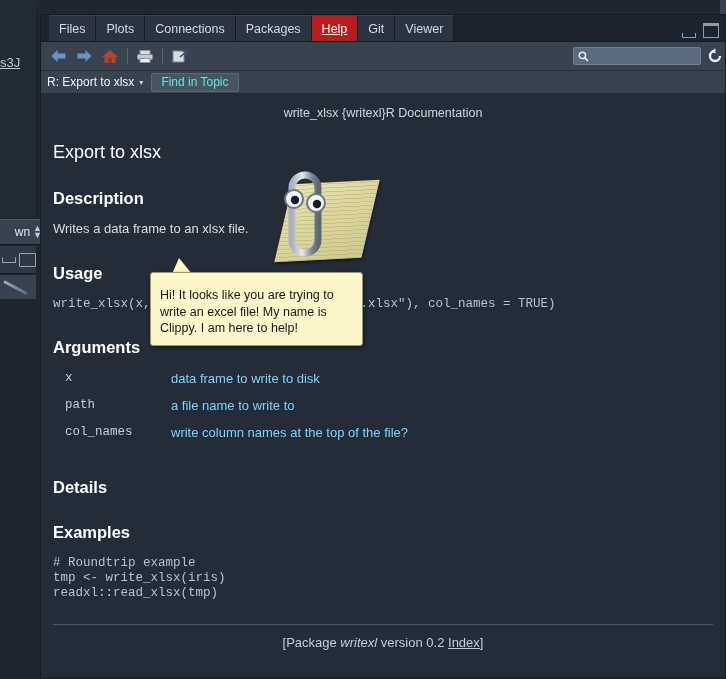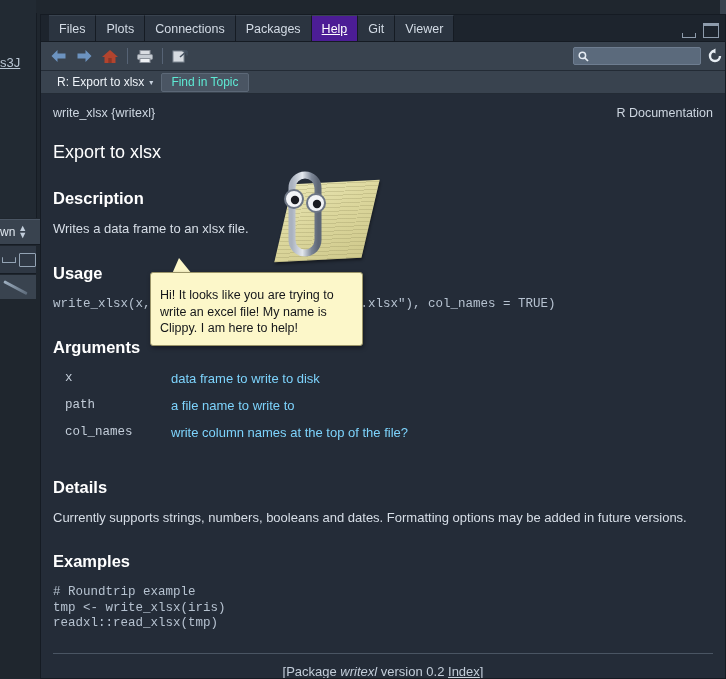--- a/index.html
+++ b/index.html
@@ -41,20 +41,21 @@
   #bg-dropdown-strip {
     position: absolute;
     left: 0; top: 219px; width: 44px; height: 26px;
     background: #39434f;
     border-top: 1px solid #4a5563;
     border-bottom: 1px solid #161c24;
     color: #dfe6ee;
     font-size: 12px;
     display: flex;
     align-items: center;
+    justify-content: flex-end;
     padding-right: 2px;
     box-sizing: border-box;
   }
   #bg-stepper {
     display: inline-block;
     margin-left: 3px;
     line-height: 7px;
     font-size: 9px;
     color: #c2cedb;
   }
@@ -131,21 +132,21 @@
     align-items: center;
     font-size: 12.5px;
     color: #d3dbe5;
     background: #2b3440;
     border-right: 1px solid #151b23;
     border-top: 1px solid #39434f;
     cursor: default;
     white-space: nowrap;
   }
   .tab.active {
-    background: #4c1d95;
+    background: #b91c1c;
     color: #ffffff;
     text-decoration: underline;
   }
   #window-controls {
     position: absolute;
     right: 6px;
     bottom: 3px;
     display: flex;
     align-items: flex-end;
     gap: 7px;
@@ -221,21 +222,21 @@
     overflow: hidden;
   }
 
   
   #topicbar {
     height: 22px;
     background: #39434f;
     border-bottom: 1px solid #232b35;
     display: flex;
     align-items: center;
-    padding-left: 16px;
+    padding-left: 6px;
     flex: none;
     gap: 8px;
   }
   #topic-select {
     font-size: 12px;
     color: #eef3f8;
     display: flex;
     align-items: center;
     gap: 5px;
     cursor: default;
@@ -258,21 +259,21 @@
   
   #doc {
     flex: 1;
     background: #242c38;
     overflow: hidden;
     position: relative;
     padding: 0 12px;
   }
   #doc-head {
     display: flex;
-    justify-content: space-between;
+    justify-content: center;
     align-items: baseline;
     color: #cdd6e0;
     font-size: 12.5px;
     padding-top: 12px;
   }
   h1 {
     color: #ffffff;
     font-size: 18px;
     font-weight: normal;
     margin: 22px 0 0 0;
@@ -526,21 +527,20 @@
         <td>a file name to write to</td>
       </tr>
       <tr>
         <td class="argname">col_names</td>
         <td>write column names at the top of the file?</td>
       </tr>
     </tbody>
       </table>
 
     <h2>Details</h2>
-    <p class="body">Currently supports strings, numbers, booleans and dates. Formatting options may be added in future versions.</p>
 
     <h2>Examples</h2>
     <pre class="code"># Roundtrip example
 tmp &lt;- write_xlsx(iris)
 readxl::read_xlsx(tmp)</pre>
 
     <hr id="footer-rule">
     <div id="footer">
       <span>[Package </span><em>writexl</em><span> version 0.2 </span><span id="footer-index">Index</span><span>]</span>
     </div>

